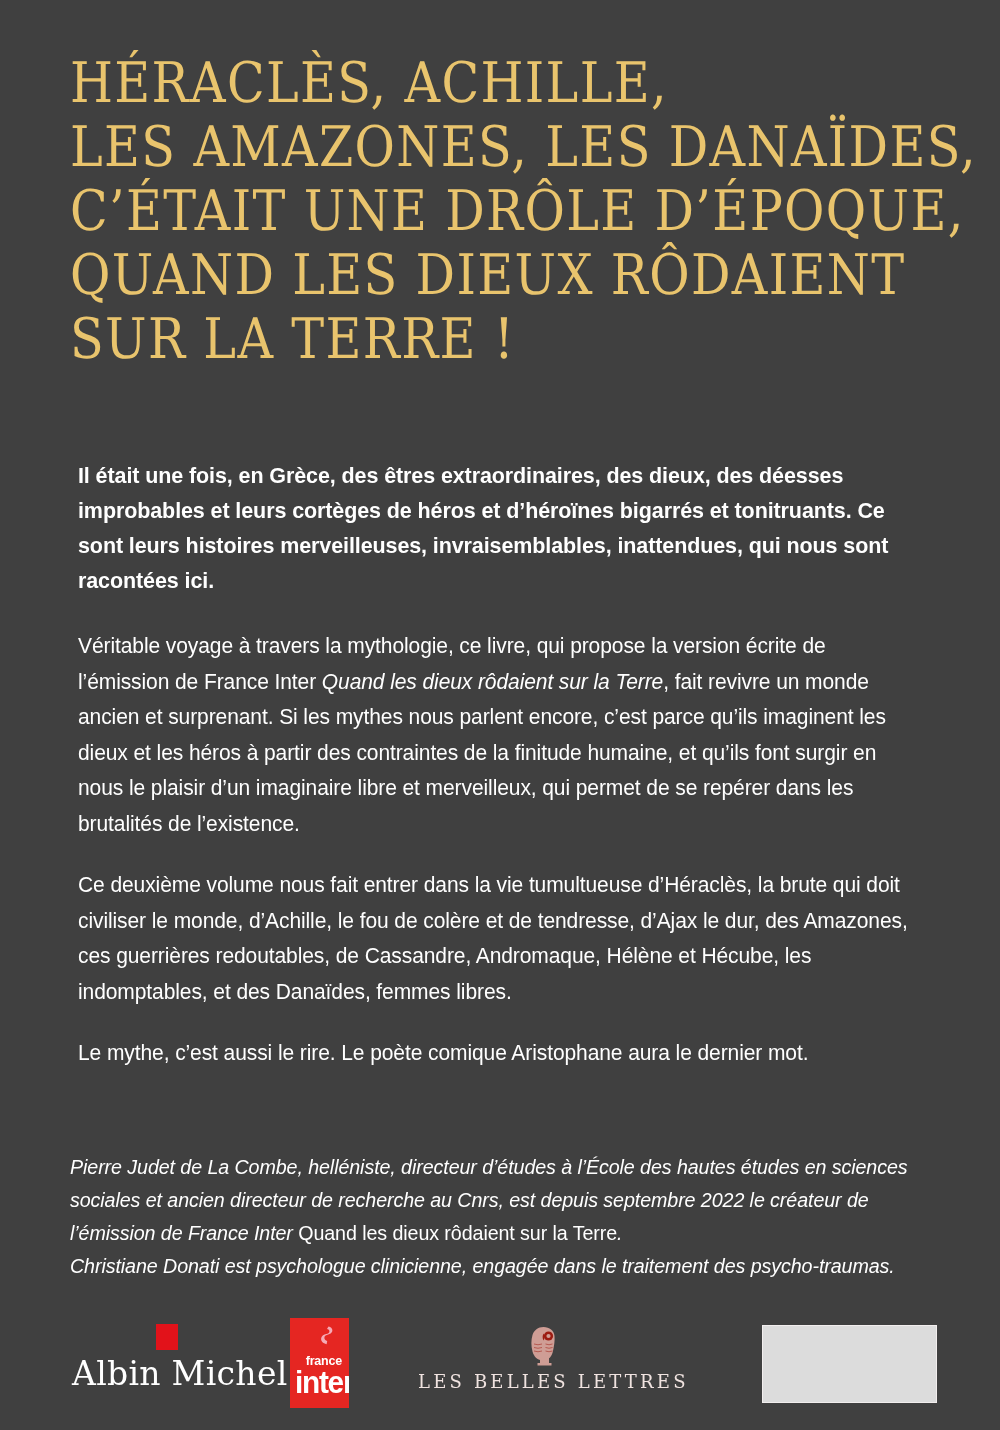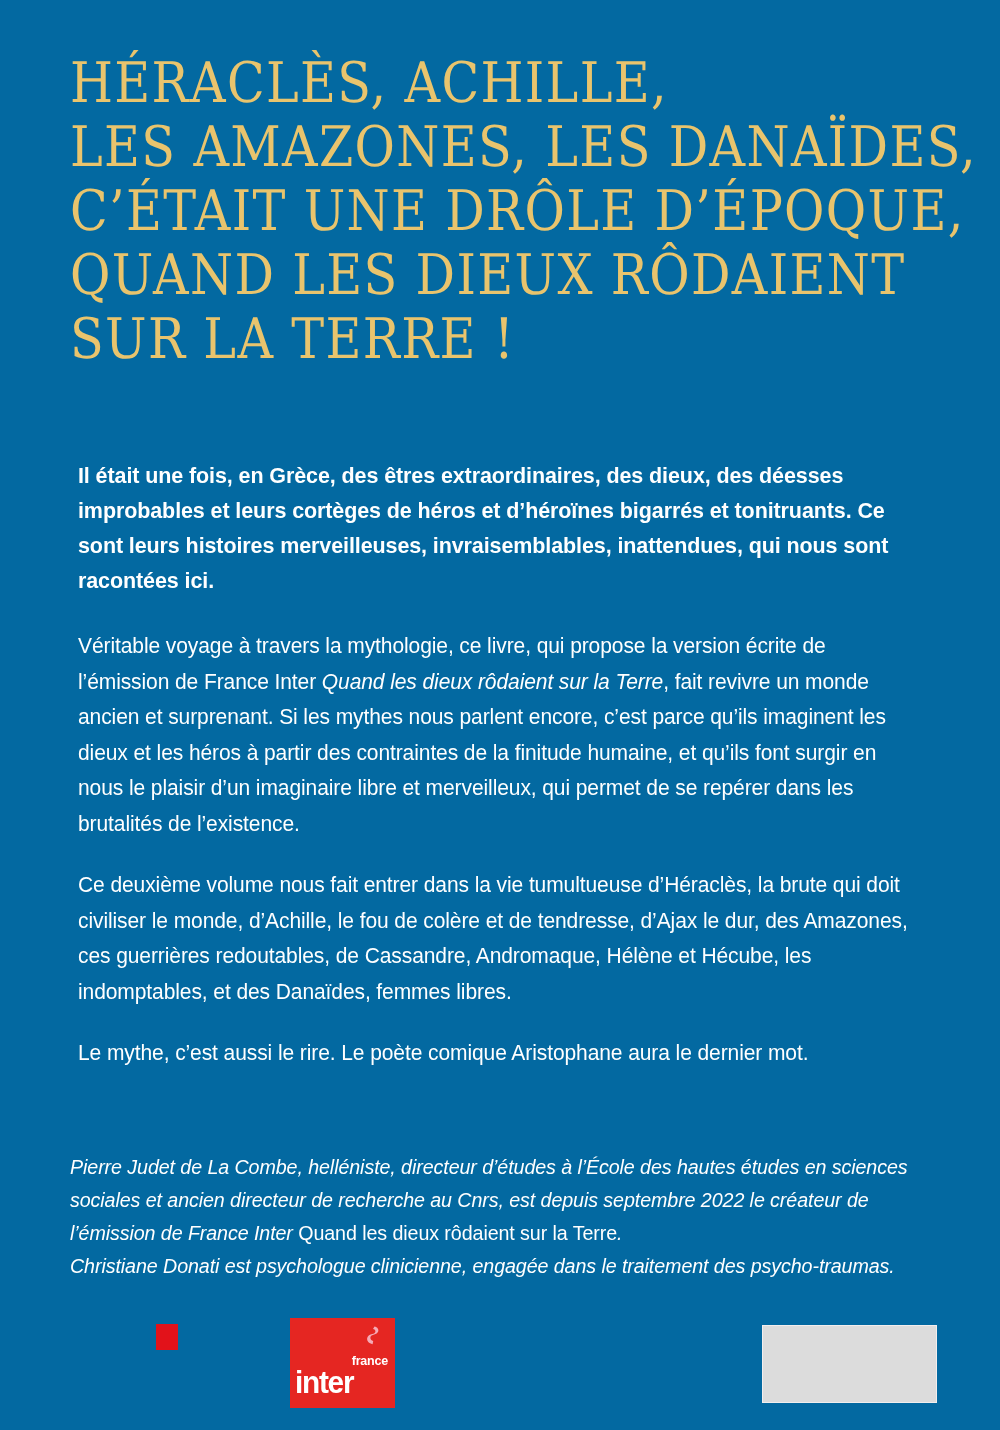--- a/index.html
+++ b/index.html
@@ -12,21 +12,21 @@
     height: 1430px;
     background: #9c1b11;
     font-family: "Liberation Sans", sans-serif;
     overflow: hidden;
     position: relative;
   }
 
   .cover {
     position: absolute;
     inset: 0;
-    background: #0369a1;
+    background: #404040;
   }
 
   
   .title-block {
     position: absolute;
     left: 70px;
     top: 52px;
     width: 880px;
   }
   .title-line {
@@ -131,21 +131,20 @@
 
   
   .logo-inter {
     position: absolute;
     left: 220px;
     top: 2px;
     width: 59px;
     height: 90px;
     background: #e52622;
     overflow: hidden;
-    padding-left: 46px;
   }
   .inter-glyph {
     position: absolute;
     right: 9px;
     top: 6px;
     width: 26px;
     height: 30px;
   }
   .inter-france {
     position: absolute;
@@ -234,30 +233,54 @@
 
   <div class="bio">
     <p><span>Pierre Judet de La Combe, helléniste, directeur d’études à l’École des hautes études en sciences sociales et ancien directeur de recherche au Cnrs, est depuis septembre 2022 le créateur de l’émission de France Inter </span><span class="roman">Quand les dieux rôdaient sur la Terre</span><span>.</span></p>
     <p>Christiane Donati est psychologue clinicienne, engagée dans le traitement des psycho-traumas.</p>
   </div>
 
   <div class="logos">
 
     <div class="logo-albin">
       <div class="albin-square"></div>
+      <div class="albin-word">Albin Michel</div>
     </div>
 
     <div class="logo-inter">
       <svg class="inter-glyph" viewBox="0 0 26 30">
         <path d="M14.5 2.5 C17.5 3.2 19 5.4 18.2 7.6 C17.6 9.3 15.9 10.1 14.2 10.4 C12.2 10.8 10.6 11.6 10.4 13.4 C10.2 15.2 11.5 16.5 13.2 16.9 L12.6 20.2 C8.9 19.6 6.6 17.1 7.2 14.1 C7.7 11.6 9.9 10.5 12.2 10.0 C13.9 9.6 15.3 8.9 15.4 7.4 C15.5 6.0 14.4 5.2 13.0 5.0 Z" fill="#f5aab6"></path>
         <path d="M11.5 19.2 C9.0 18.3 7.8 16.2 8.6 14.2 C9.3 12.4 11.2 11.7 13.0 11.4 C15.0 11.0 16.4 10.1 16.5 8.5 C16.6 7.0 15.5 5.9 13.9 5.6 L14.6 2.4 C18.3 3.2 20.4 5.9 19.7 8.9 C19.1 11.4 16.9 12.4 14.6 12.9 C12.9 13.3 11.6 14.0 11.6 15.4 C11.6 16.6 12.5 17.4 13.8 17.7 Z" fill="#f5aab6" opacity="0.0"></path>
         <path d="M13.3 17.6 C14.9 18.0 16.0 19.0 15.9 20.4 C15.8 22.1 14.2 23.0 12.3 23.4 C9.6 24.0 7.2 25.3 6.6 28.0 L6.4 28.0 C6.4 28.0 6.3 27.2 6.3 26.9 C6.3 23.9 8.5 22.0 11.5 21.3 C12.8 21.0 13.8 20.5 13.8 19.7 C13.8 19.2 13.5 18.8 12.9 18.6 Z" fill="#f5aab6" opacity="0.0"></path>
       </svg>
       <div class="inter-france">france</div>
       <div class="inter-word">inter</div>
     </div>
 
+    <div class="logo-belles">
+      <svg class="belles-owl" viewBox="0 0 40 46">
+        <g fill="#cf9d95">
+          <path d="M20.5 3 C26.5 3 31 6.5 31.5 12 C32 17 31 22 30 27 C29 32 26 36 21 36.5 C15 37 11 33 9.5 27.5 C8 22 8 16 9.5 11 C11 6.5 15 3 20.5 3 Z"></path>
+          <path d="M17 34 h9 v5 h-9 z"></path>
+          <path d="M14.5 39 h14 v2.5 h-14 z"></path>
+        </g>
+        <g fill="#9c1b11">
+          <circle cx="25.5" cy="12" r="4.6"></circle>
+          <path d="M20.5 9.5 C22 11.5 22 14.5 20.5 16.5 C19.3 14.5 19.3 11.5 20.5 9.5 Z"></path>
+        </g>
+        <circle cx="25.5" cy="12" r="2.1" fill="#cf9d95"></circle>
+        <g stroke="#9c1b11" stroke-width="0.7" opacity="0.75" fill="none">
+          <path d="M11 20 q4 1.5 8 0"></path>
+          <path d="M11 23.5 q4 1.5 8 0"></path>
+          <path d="M11 27 q4 1.5 8 0"></path>
+          <path d="M22.5 20 q3.5 1.5 7 0"></path>
+          <path d="M22.5 23.5 q3.5 1.5 7 0"></path>
+          <path d="M22.5 27 q3.5 1.5 7 0"></path>
+        </g>
+      </svg>
+      <div class="belles-word">LES BELLES LETTRES</div>
+    </div>
 
     <div class="barcode"></div>
 
   </div>
 
 </div>
 
 </body></html>

